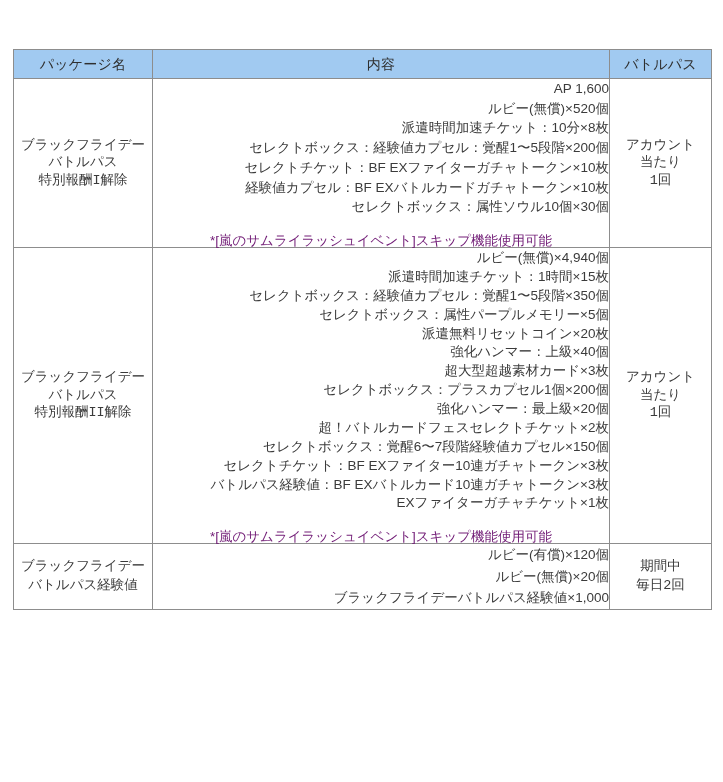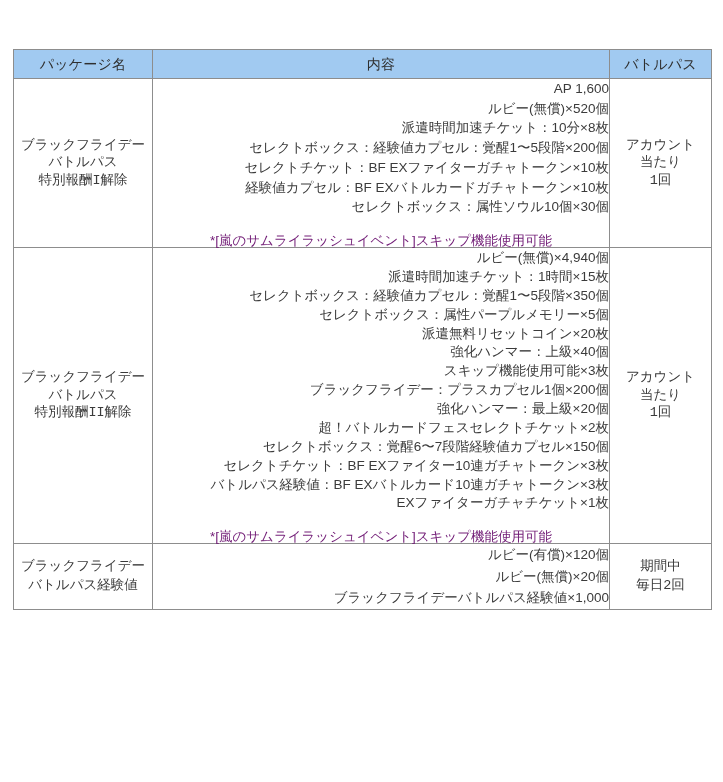--- a/index.html
+++ b/index.html
@@ -136,22 +136,22 @@
           <span class="line">バトルパス</span>
           <span class="line">特別報酬II解除</span>
         </td>
         <td class="body-cell cell-pad">
           <span class="line">ルビー(無償)×4,940個</span>
           <span class="line">派遣時間加速チケット：1時間×15枚</span>
           <span class="line">セレクトボックス：経験値カプセル：覚醒1〜5段階×350個</span>
           <span class="line">セレクトボックス：属性パープルメモリー×5個</span>
           <span class="line">派遣無料リセットコイン×20枚</span>
           <span class="line">強化ハンマー：上級×40個</span>
-          <span class="line">スキップ機能使用可能×3枚</span>
-          <span class="line">ブラックフライデー：プラスカプセル1個×200個</span>
+          <span class="line">超大型超越素材カード×3枚</span>
+          <span class="line">セレクトボックス：プラスカプセル1個×200個</span>
           <span class="line">強化ハンマー：最上級×20個</span>
           <span class="line">超！バトルカードフェスセレクトチケット×2枚</span>
           <span class="line">セレクトボックス：覚醒6〜7段階経験値カプセル×150個</span>
           <span class="line">セレクトチケット：BF EXファイター10連ガチャトークン×3枚</span>
           <span class="line">バトルパス経験値：BF EXバトルカード10連ガチャトークン×3枚</span>
           <span class="line">EXファイターガチャチケット×1枚</span>
           <span class="spacer"></span>
           <span class="note">*[嵐のサムライラッシュイベント]スキップ機能使用可能</span>
         </td>
         <td class="limit-cell cell-pad">

